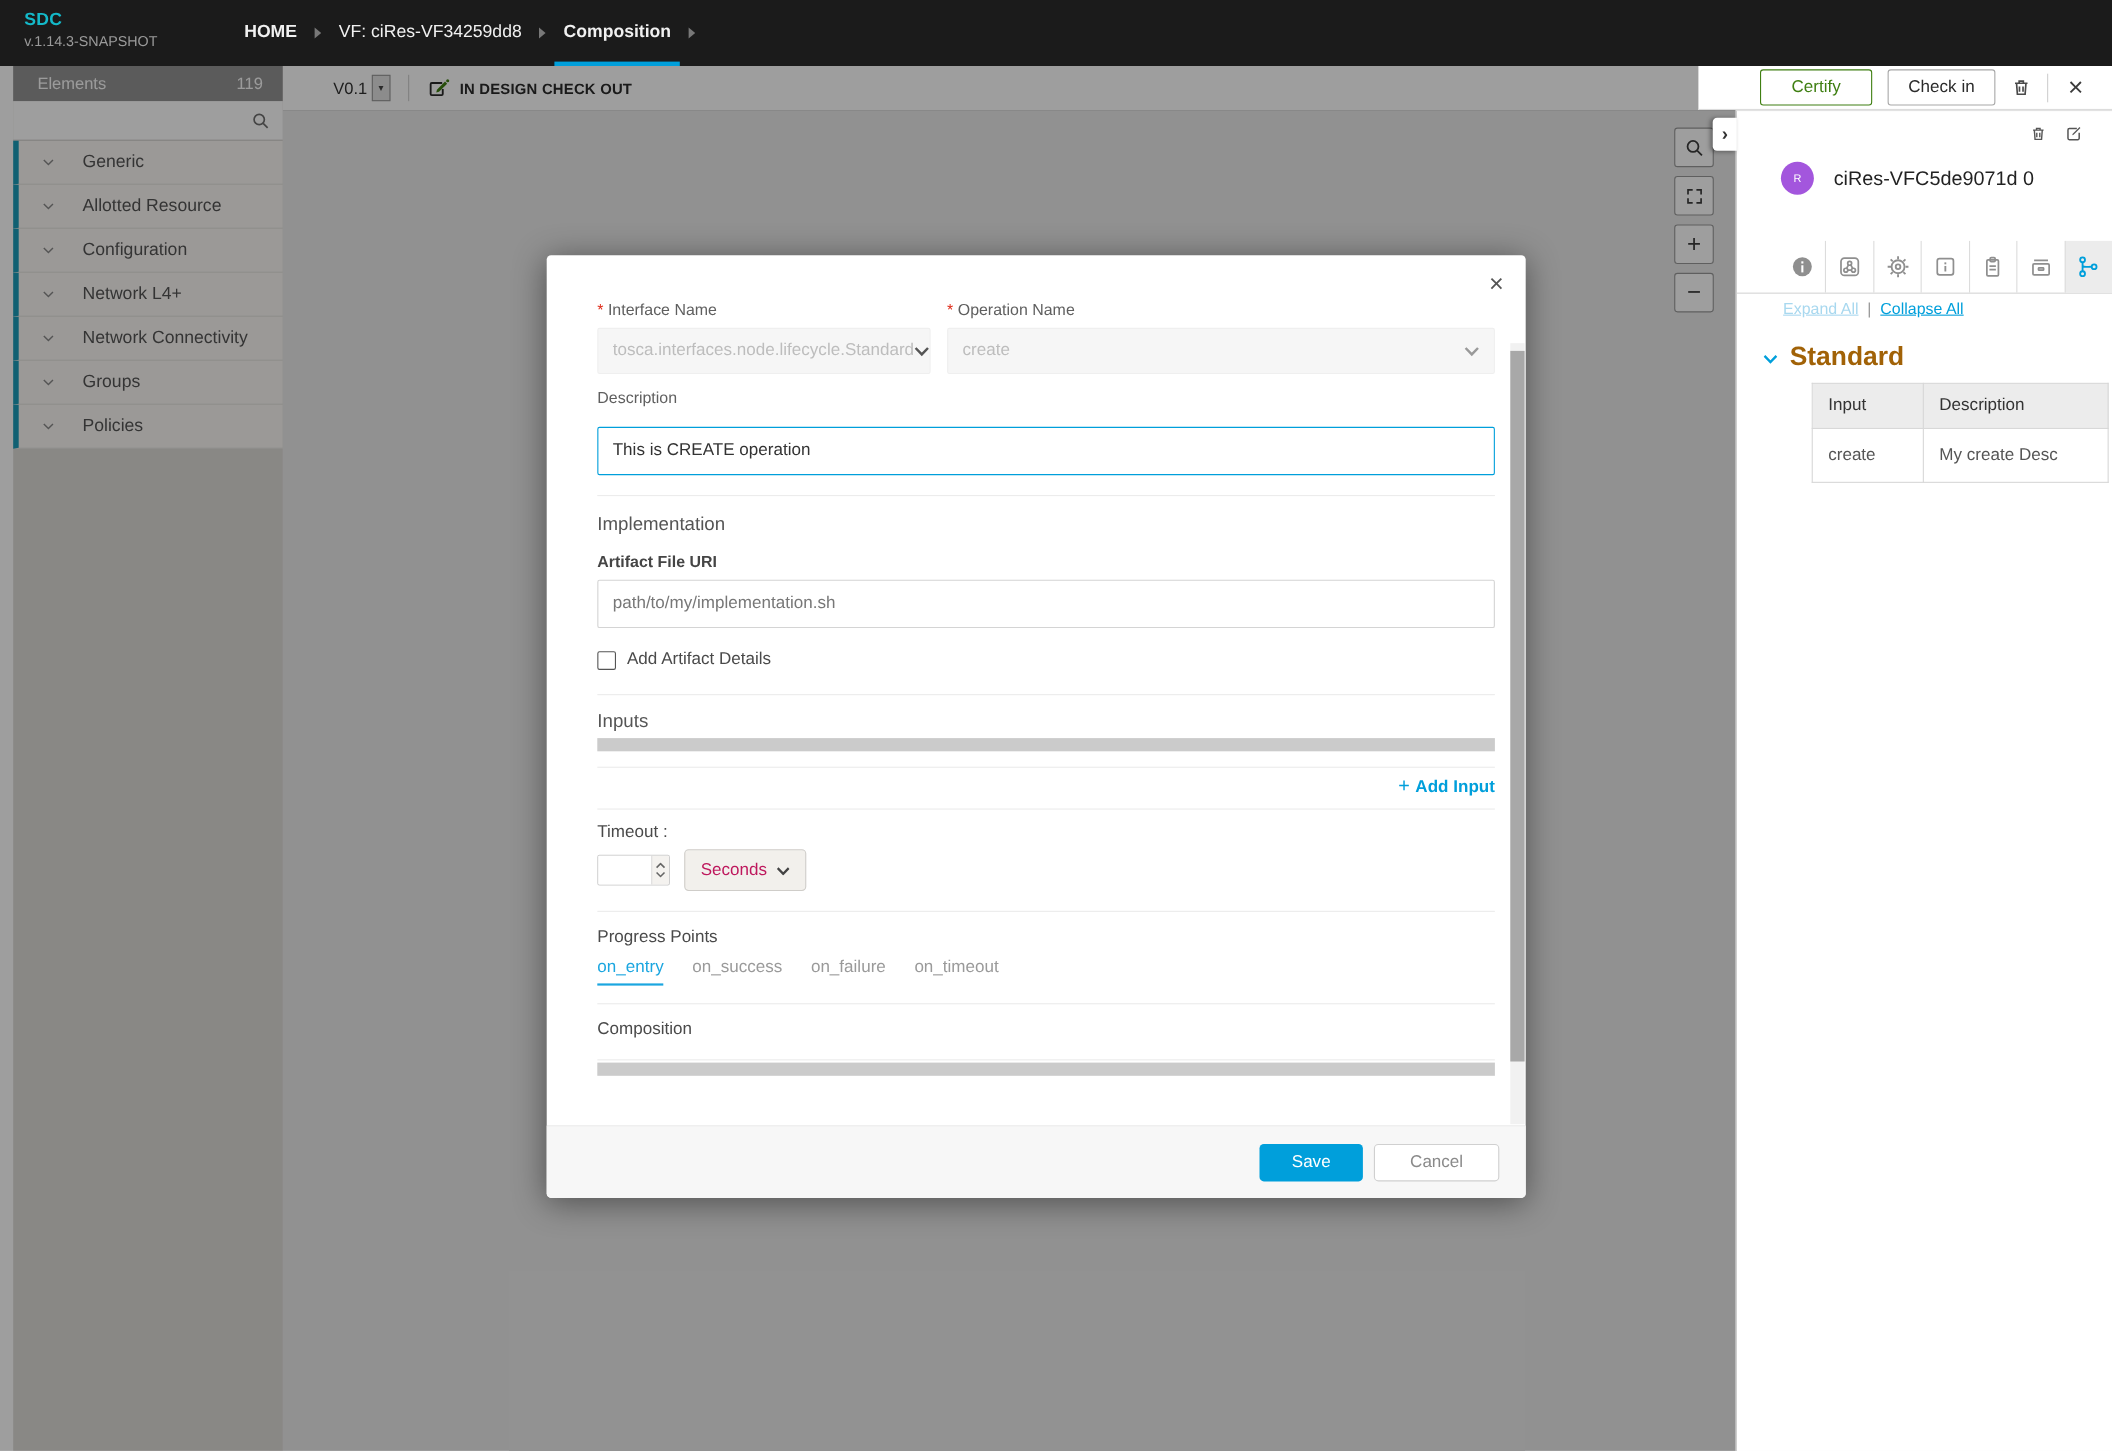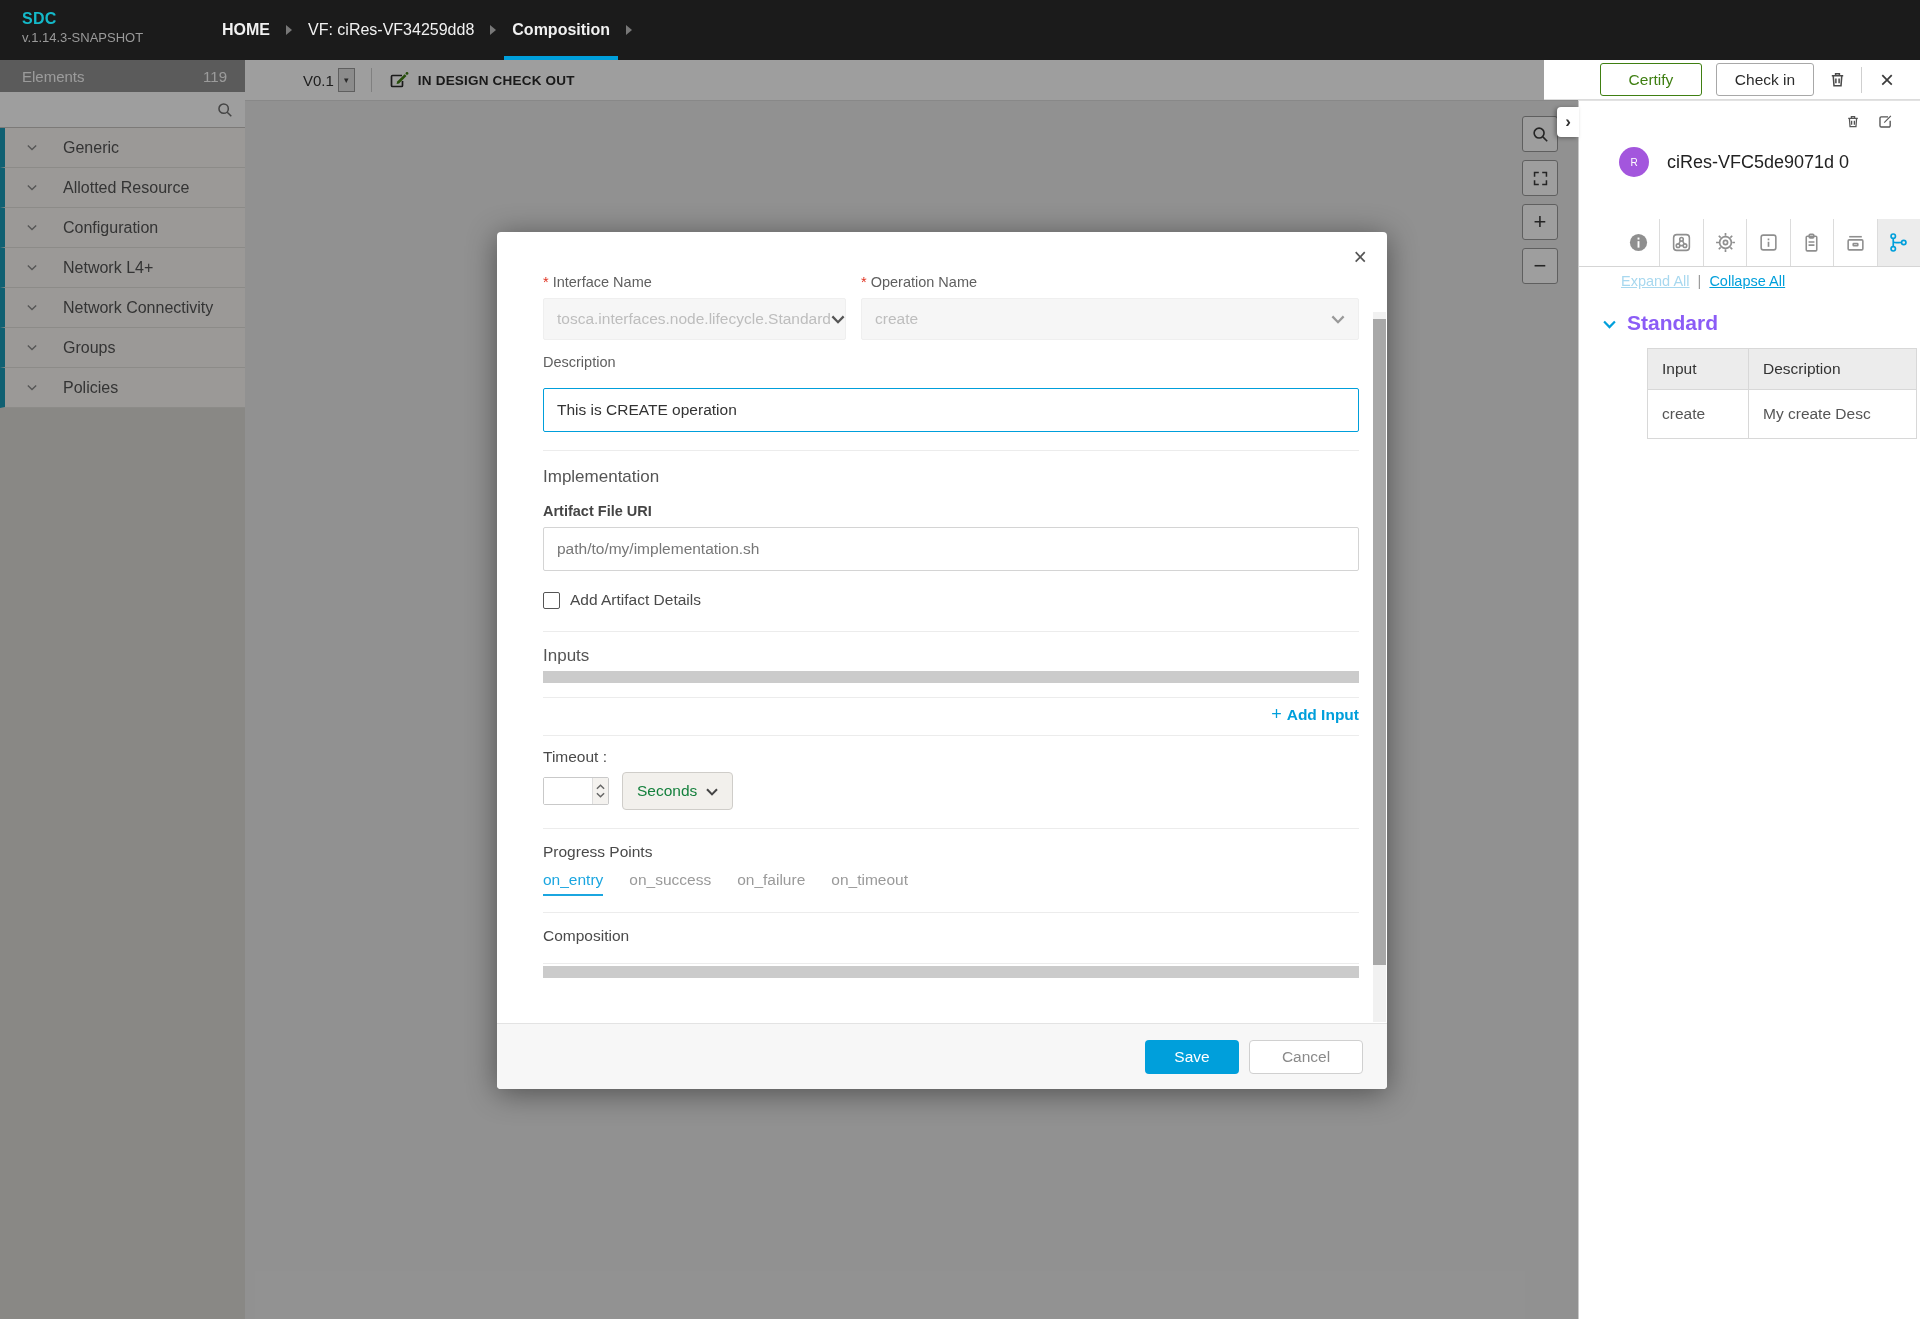--- a/index.html
+++ b/index.html
@@ -13,21 +13,21 @@
   .logo{color:#14b9c9;font-size:16px;font-weight:bold;letter-spacing:.3px;}
   .logo-version{color:#9a9a9a;font-size:13px;margin-top:2px;}
   .crumbs{display:flex;align-items:stretch;margin-left:22px;}
   .crumb{display:flex;align-items:center;padding:0 10px;color:#f1f1f1;font-size:16px;position:relative;cursor:default;}
   .crumb.bold{font-weight:bold;}
   .crumb.active{font-weight:bold;}
   .crumb.active .crumb-underline{position:absolute;left:2px;right:2px;bottom:0;height:4px;background:#009fdb;}
   .crumb-sep{align-self:center;width:0;height:0;border-top:5px solid transparent;border-bottom:5px solid transparent;border-left:6px solid #787878;margin:0 6px;}
 
   
-  .sidebar{position:absolute;left:0;top:60px;width:245px;bottom:0;background:#dedbd7;z-index:10;}
+  .sidebar{position:absolute;left:12px;top:60px;width:245px;bottom:0;background:#dedbd7;z-index:10;}
   .sidebar-header{height:32px;background:#949494;display:flex;align-items:center;justify-content:space-between;padding:0 18px 0 22px;color:#fafafa;font-size:15px;}
   .sidebar-search{height:35px;background:#ffffff;border-bottom:1px solid #c9c6c2;display:flex;align-items:center;}
   .sidebar-search input{flex:1;border:none;outline:none;background:transparent;font-size:14px;padding:0 8px 0 14px;font-family:"Liberation Sans",sans-serif;}
   .sidebar-search .icon{color:#6f6f6f;margin-right:12px;display:flex;}
   .cat-item{height:39px;background:#faf7f4;border-bottom:1px solid #e3e0dc;border-left:5px solid #1a9cb8;display:flex;align-items:center;cursor:pointer;}
   .cat-chevron{margin:0 0 0 22px;color:#8a8a8a;display:flex;}
   .cat-label{margin-left:26px;color:#555;font-size:16px;}
 
   
   .canvas{position:absolute;left:245px;top:60px;right:0;bottom:0;background:#ebebeb;z-index:5;}
@@ -63,21 +63,21 @@
   .panel-tabs{display:flex;height:47px;}
   .panel-tab{flex:1;display:flex;align-items:center;justify-content:center;border-left:1px solid #dcdcdc;color:#8f8f8f;cursor:pointer;}
   .panel-tab:first-child{border-left:none;}
   .panel-tab.active{background:#ececec;color:#009fdb;}
   .panel-links{position:absolute;top:172px;left:42px;font-size:14.5px;}
   .link-disabled{color:#a8d8ef;text-decoration:underline;cursor:default;}
   .link-sep{color:#9a9a9a;margin:0 4px;}
   .link-active{color:#009fdb;text-decoration:underline;cursor:pointer;}
   .panel-section-header{position:absolute;top:210px;left:24px;display:flex;align-items:center;gap:11px;}
   .panel-section-header .chev{color:#009fdb;display:flex;margin-top:3px;cursor:pointer;}
-  .panel-section-title{font-size:21px;font-weight:bold;color:#8b5cf6;}
+  .panel-section-title{font-size:24px;font-weight:bold;color:#a16207;}
   .panel-table{position:absolute;top:247px;left:68px;width:270px;border-collapse:collapse;}
   .panel-table th{background:#ececec;border:1px solid #d8d8d8;font-weight:normal;font-size:15.5px;color:#333;text-align:left;padding:11px 0 11px 14px;}
   .panel-table td{background:#fff;border:1px solid #d8d8d8;font-size:15.5px;color:#555;padding:15px 0 15px 14px;}
   .panel-table .col-name{width:86px;}
 
   
   .modal{position:absolute;left:497px;top:232px;width:890px;height:857px;background:#fff;border-radius:4px;box-shadow:0 4px 30px rgba(0,0,0,.45);z-index:100;box-sizing:border-box;}
   .modal-header{padding:20px 24px 0 46px;position:relative;}
   .modal-title{font-size:22px;color:#2a2a2a;}
   .modal-close{position:absolute;top:14px;right:20px;font-size:23px;color:#555;cursor:pointer;line-height:1;}
@@ -100,21 +100,21 @@
   .chk-box{width:17px;height:17px;border:1.5px solid #555;border-radius:2px;background:#fff;box-sizing:border-box;}
   .chk-label{font-size:15.5px;color:#4a4a4a;}
   .empty-text{font-size:15.5px;color:#666;}
   .hscroll{height:12px;background:#cbcbcb;}
   .addinput{text-align:right;color:#009fdb;font-size:15.5px;font-weight:bold;cursor:pointer;}
   .addinput .plus{font-size:18px;margin-right:5px;font-weight:normal;}
   .timeout-row{display:flex;align-items:center;gap:13px;}
   .numbox{width:66px;height:28px;border:1px solid #c9c9c9;border-radius:2px;display:flex;box-sizing:border-box;background:#fff;}
   .numbox input{flex:1;min-width:0;border:none;outline:none;padding:0 4px;font-size:14px;font-family:"Liberation Sans",sans-serif;}
   .spinner{width:15px;border-left:1px solid #ddd;background:#f4f2ef;display:flex;flex-direction:column;align-items:center;justify-content:center;gap:2px;color:#666;cursor:pointer;}
-  .btn-seconds{height:36px;padding:0 14px;background:#f2f0ec;border:1px solid #cfcdc9;border-radius:4px;display:flex;align-items:center;gap:9px;font-size:15.5px;color:#15803d;cursor:pointer;}
+  .btn-seconds{height:36px;padding:0 14px;background:#f2f0ec;border:1px solid #cfcdc9;border-radius:4px;display:flex;align-items:center;gap:9px;font-size:15.5px;color:#be185d;cursor:pointer;}
   .btn-seconds .chev{display:flex;color:#444;margin-top:2px;}
   .pp-tabs{display:flex;gap:26px;font-size:15.5px;}
   .pp-tab{color:#9a9a9a;padding-bottom:5px;cursor:pointer;}
   .pp-tab.active{color:#1ba6e0;border-bottom:2px solid #1ba6e0;}
   .modal-footer{position:absolute;left:0;right:0;bottom:0;height:66px;background:#f7f7f7;border-top:1px solid #e3e3e3;border-radius:0 0 4px 4px;display:flex;align-items:center;justify-content:flex-end;gap:10px;padding-right:24px;box-sizing:border-box;}
   .btn-save{width:94px;height:34px;background:#009fdb;border:none;color:#fff;font-size:15.5px;border-radius:4px;cursor:pointer;font-family:"Liberation Sans",sans-serif;}
   .btn-cancel{width:114px;height:34px;background:#fff;border:1px solid #d0d0d0;color:#8a8a8a;font-size:15.5px;border-radius:4px;cursor:pointer;font-family:"Liberation Sans",sans-serif;}
   .vscroll{position:absolute;right:1px;top:80px;bottom:67px;width:13px;background:#f1f1f1;}
   .vscroll .thumb{position:absolute;left:0;right:0;top:7px;height:91%;background:#a8a8a8;}
 

